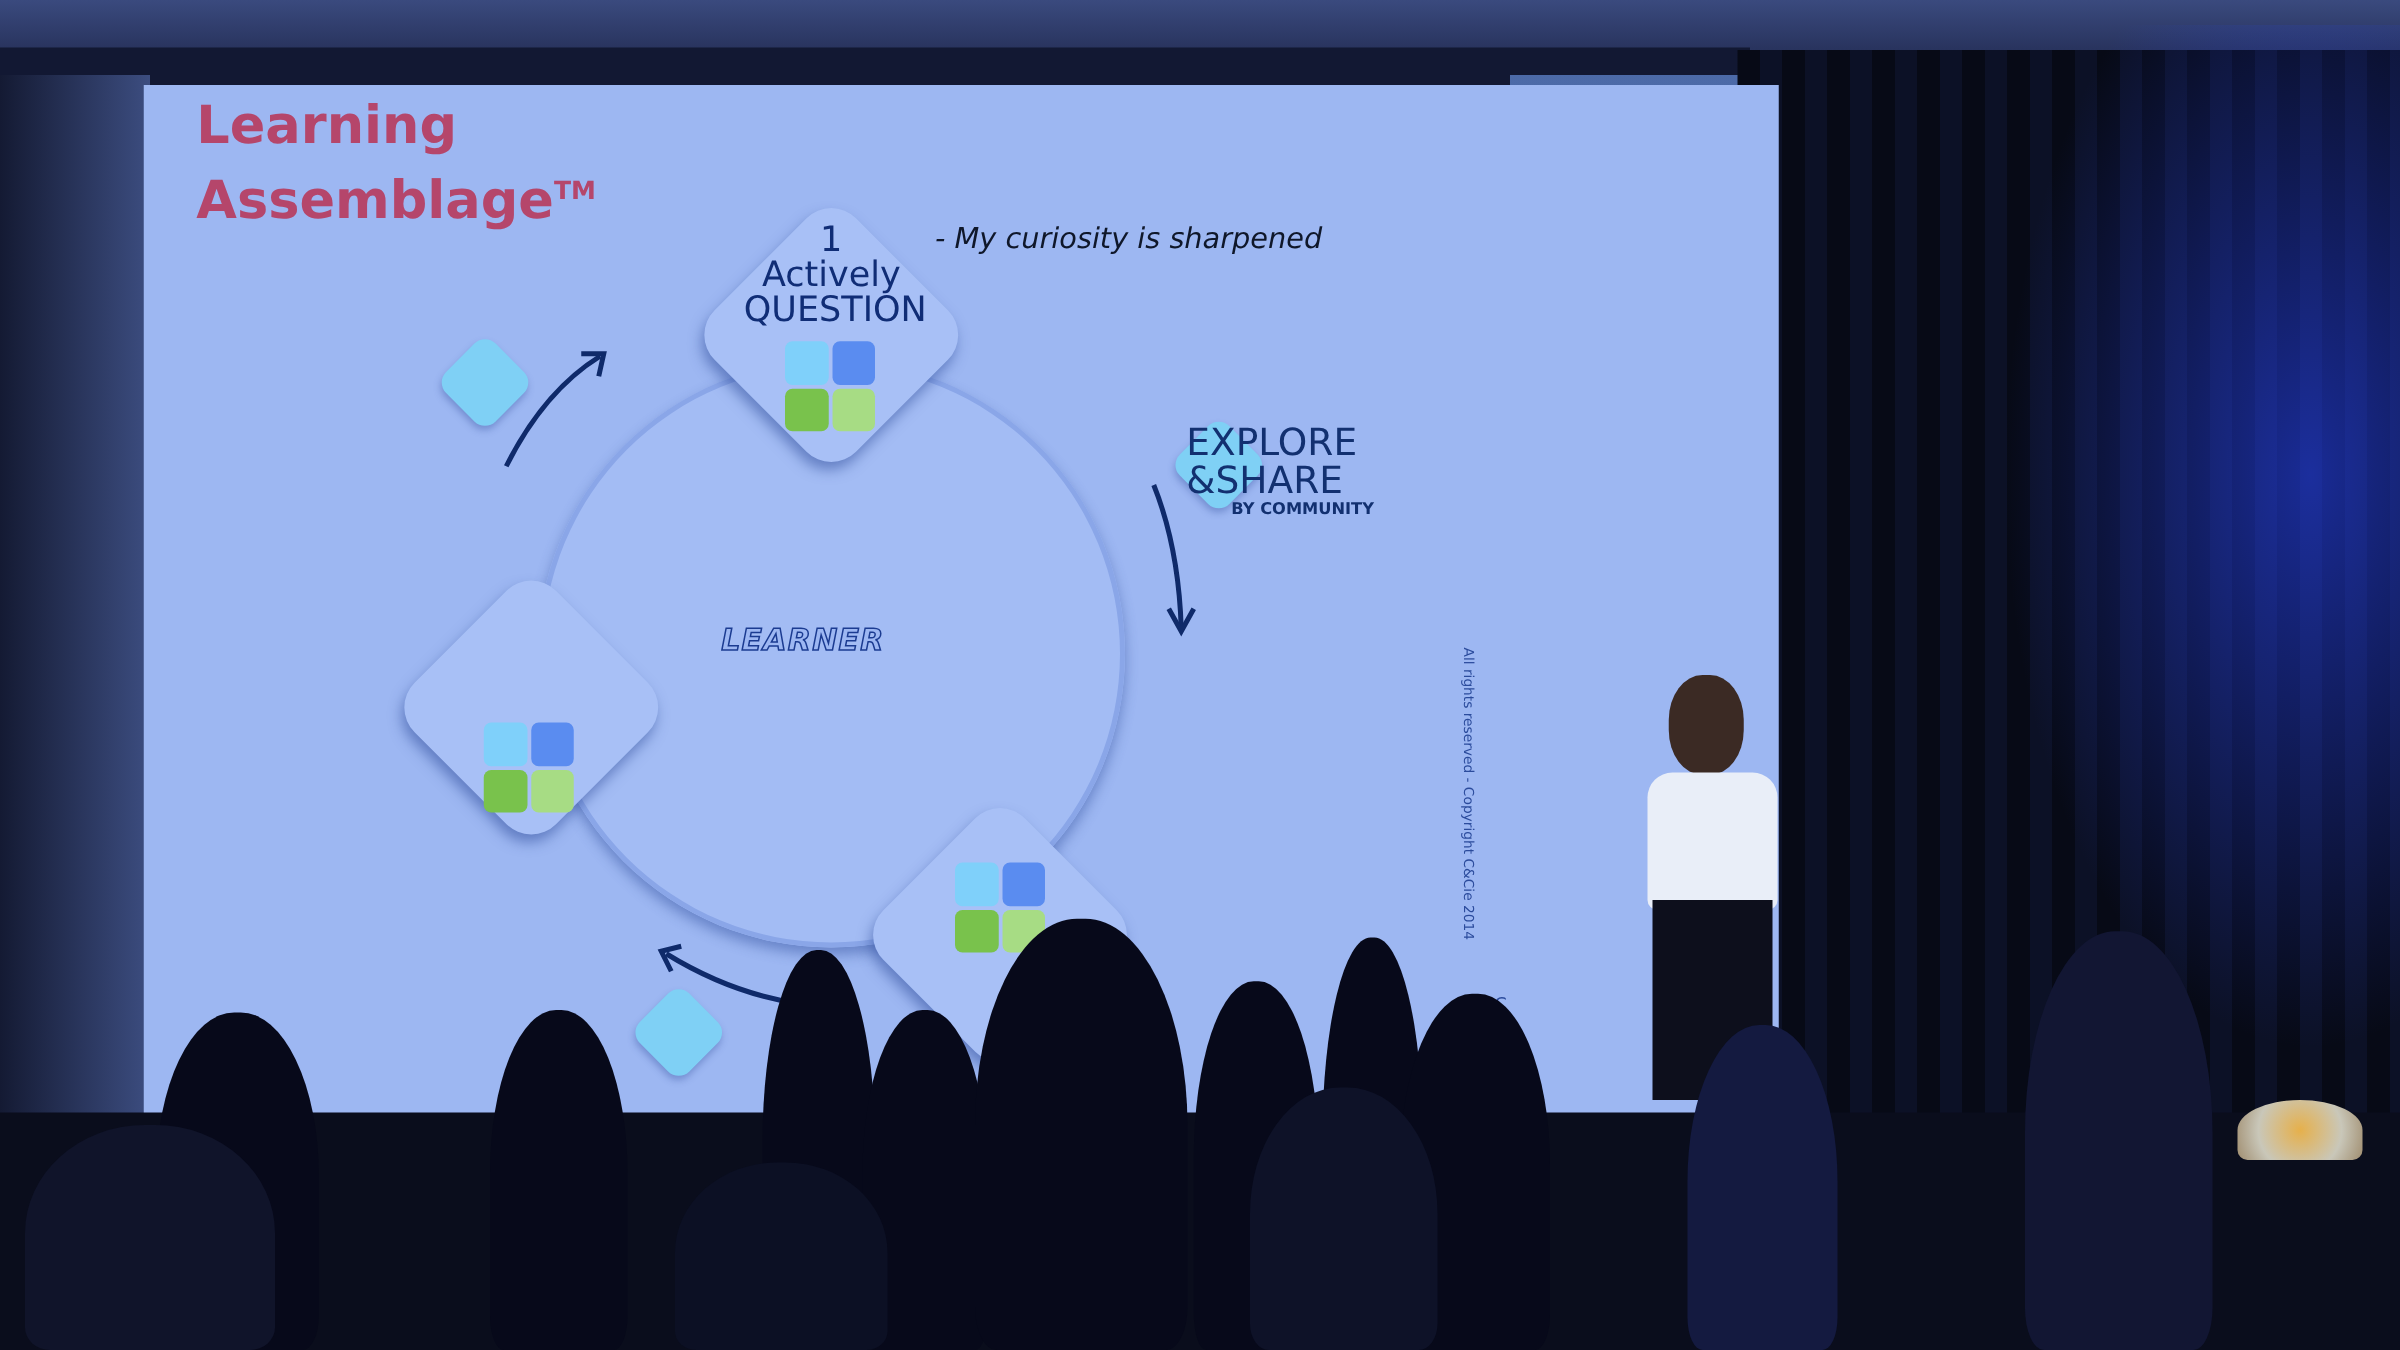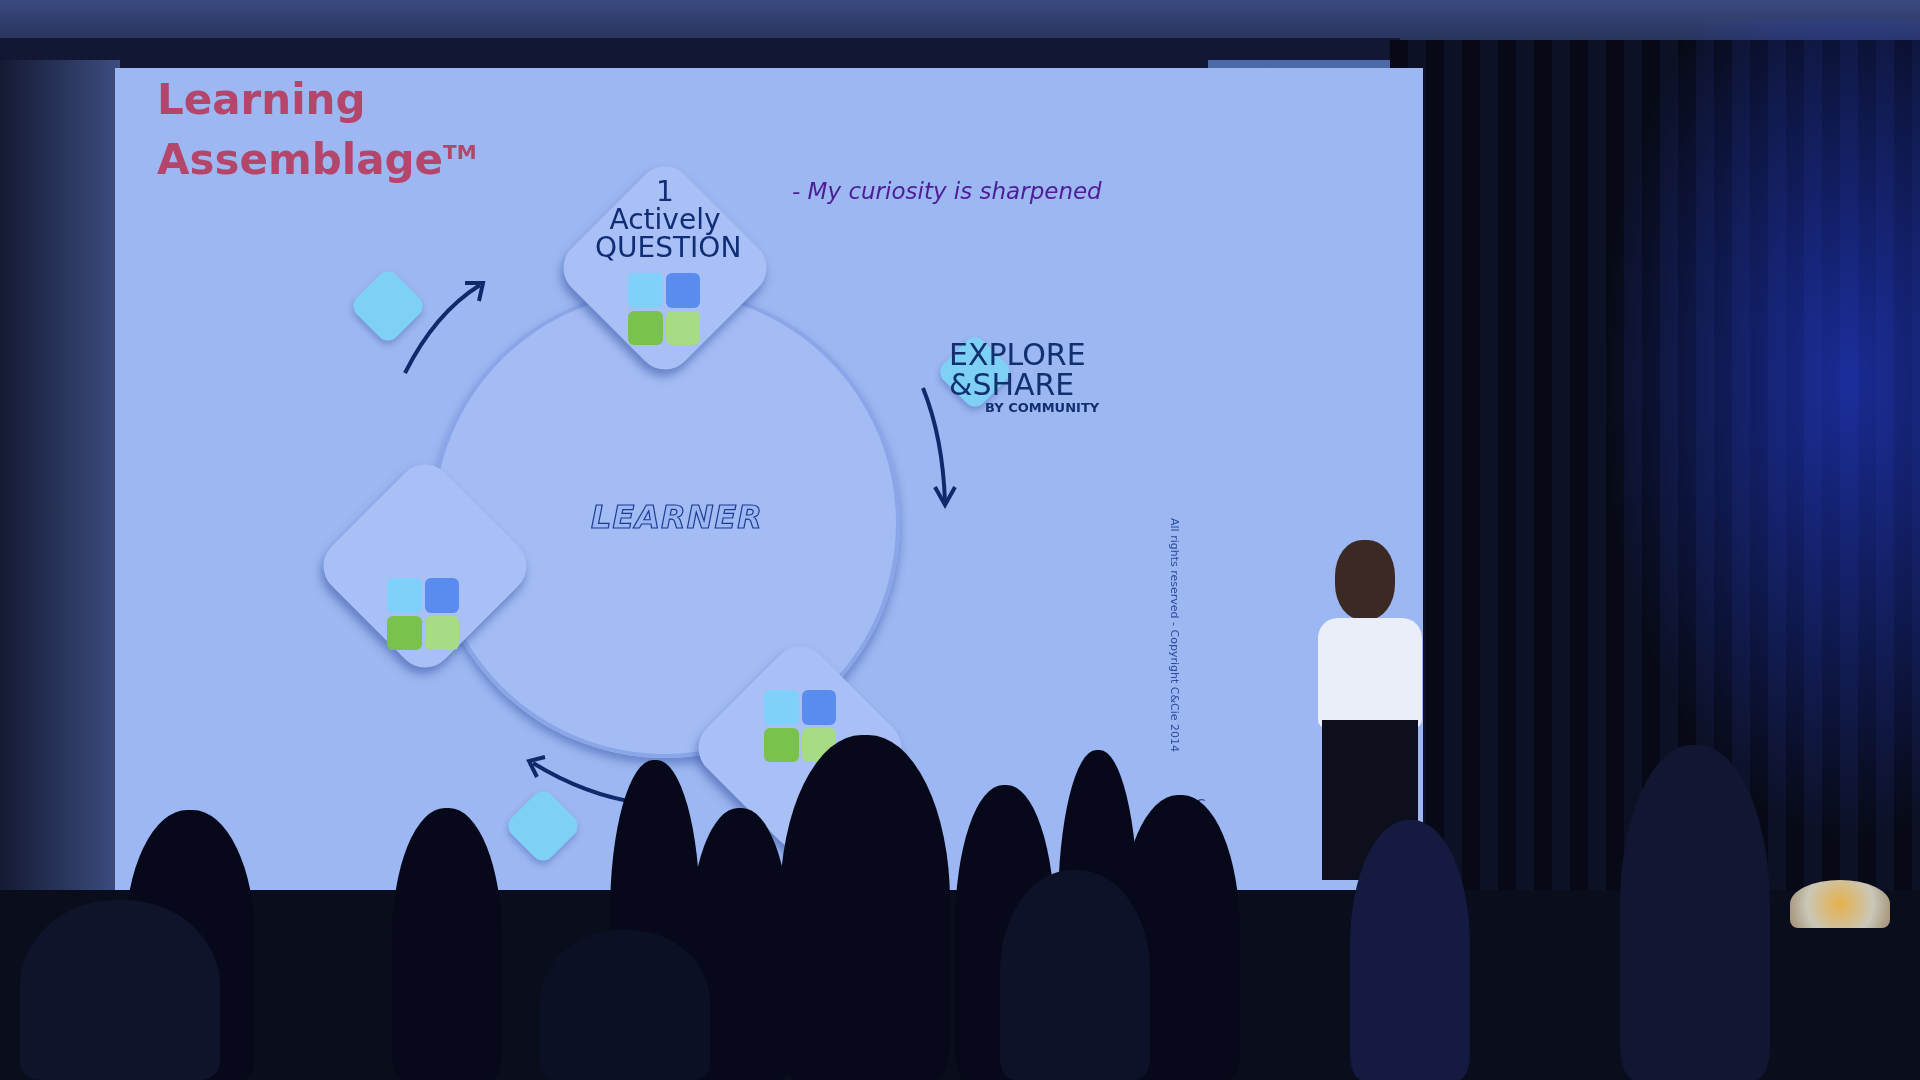--- a/index.html
+++ b/index.html
@@ -14,22 +14,22 @@
   #slide{left:115px;top:68px;width:1308px;height:825px;background:#9db7f2;overflow:hidden;}
   #title{left:42px;top:6px;color:#b5466b;font-size:42px;line-height:52px;font-weight:bold;}
   #title sup{font-size:20px;text-align:center;}
   .hub{border-radius:50%;background:#a3bcf4;box-shadow:inset 0 0 0 4px #8aa6e8,0 6px 10px rgba(40,70,150,.45);}
   .diamond{transform:rotate(45deg);border-radius:28px;background:#a8c0f6;box-shadow:3px 6px 10px rgba(40,70,150,.5);}
   .small-d{transform:rotate(45deg);border-radius:12px;background:#7fd0f5;box-shadow:2px 3px 6px rgba(40,70,150,.35);}
   .tiles{display:grid;grid-template-columns:1fr 1fr;gap:3px;width:72px;height:72px;}
   .tiles span{border-radius:6px;}
   .t1{background:#7fd0fa;}.t2{background:#5a8cf0;}.t3{background:#79c24c;}.t4{background:#a7dc84;}
   .label{color:#102d76;text-align:center;font-size:28px;line-height:28px;}
-  .italic{font-style:italic;color:#4c1d95;font-size:23px;margin-left:44px;}
-  #learner{left:476px;top:430px;font-size:32px;font-style:italic;font-weight:bold;color:#9db7f2;-webkit-text-stroke:1.2px #1b3b91;letter-spacing:1px;}
+  .italic{font-style:italic;color:#0f172a;font-size:23px;}
+  #learner{left:462px;top:430px;font-size:24px;font-style:italic;font-weight:bold;color:#9db7f2;-webkit-text-stroke:1.2px #1b3b91;letter-spacing:1px;}
   #qs{left:834px;top:272px;color:#123070;}
   #qs .big{font-size:30px;line-height:30px;}
   #qs .by{font-size:13px;margin-left:36px;font-weight:bold;}
   #copyright{left:1066px;top:450px;transform-origin:left top;transform:rotate(90deg);font-size:11px;color:#2b4b9c;white-space:nowrap;}
   #logo{left:1060px;top:728px;font-size:14px;color:#2b4b9c;}
   .arrow{position:absolute;}
   .person{position:absolute;background:#07091a;border-radius:48% 48% 10% 10%;}
   #presenter-body{left:1318px;top:618px;width:104px;height:110px;background:#e9eef8;border-radius:20px 20px 8px 8px;}
   #presenter-head{left:1335px;top:540px;width:60px;height:80px;background:#3b2a24;border-radius:45%;}
   #presenter-legs{left:1322px;top:720px;width:96px;height:160px;background:#0d0f1c;}

